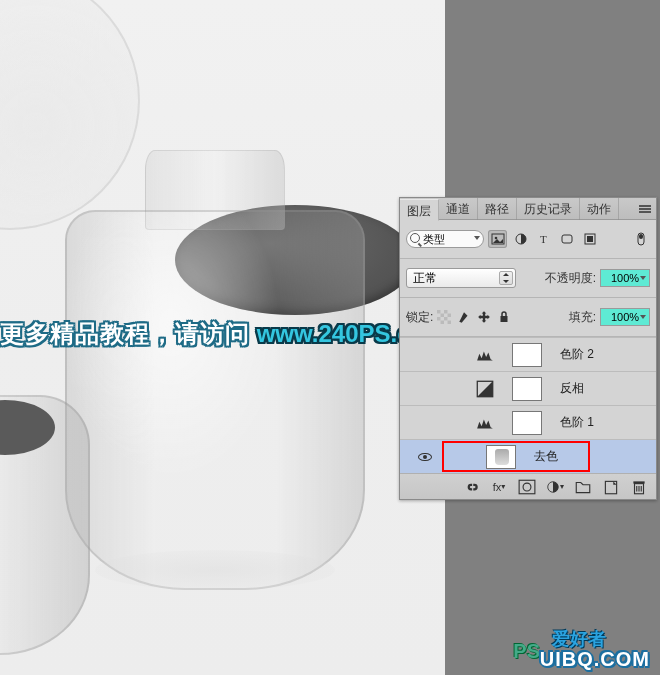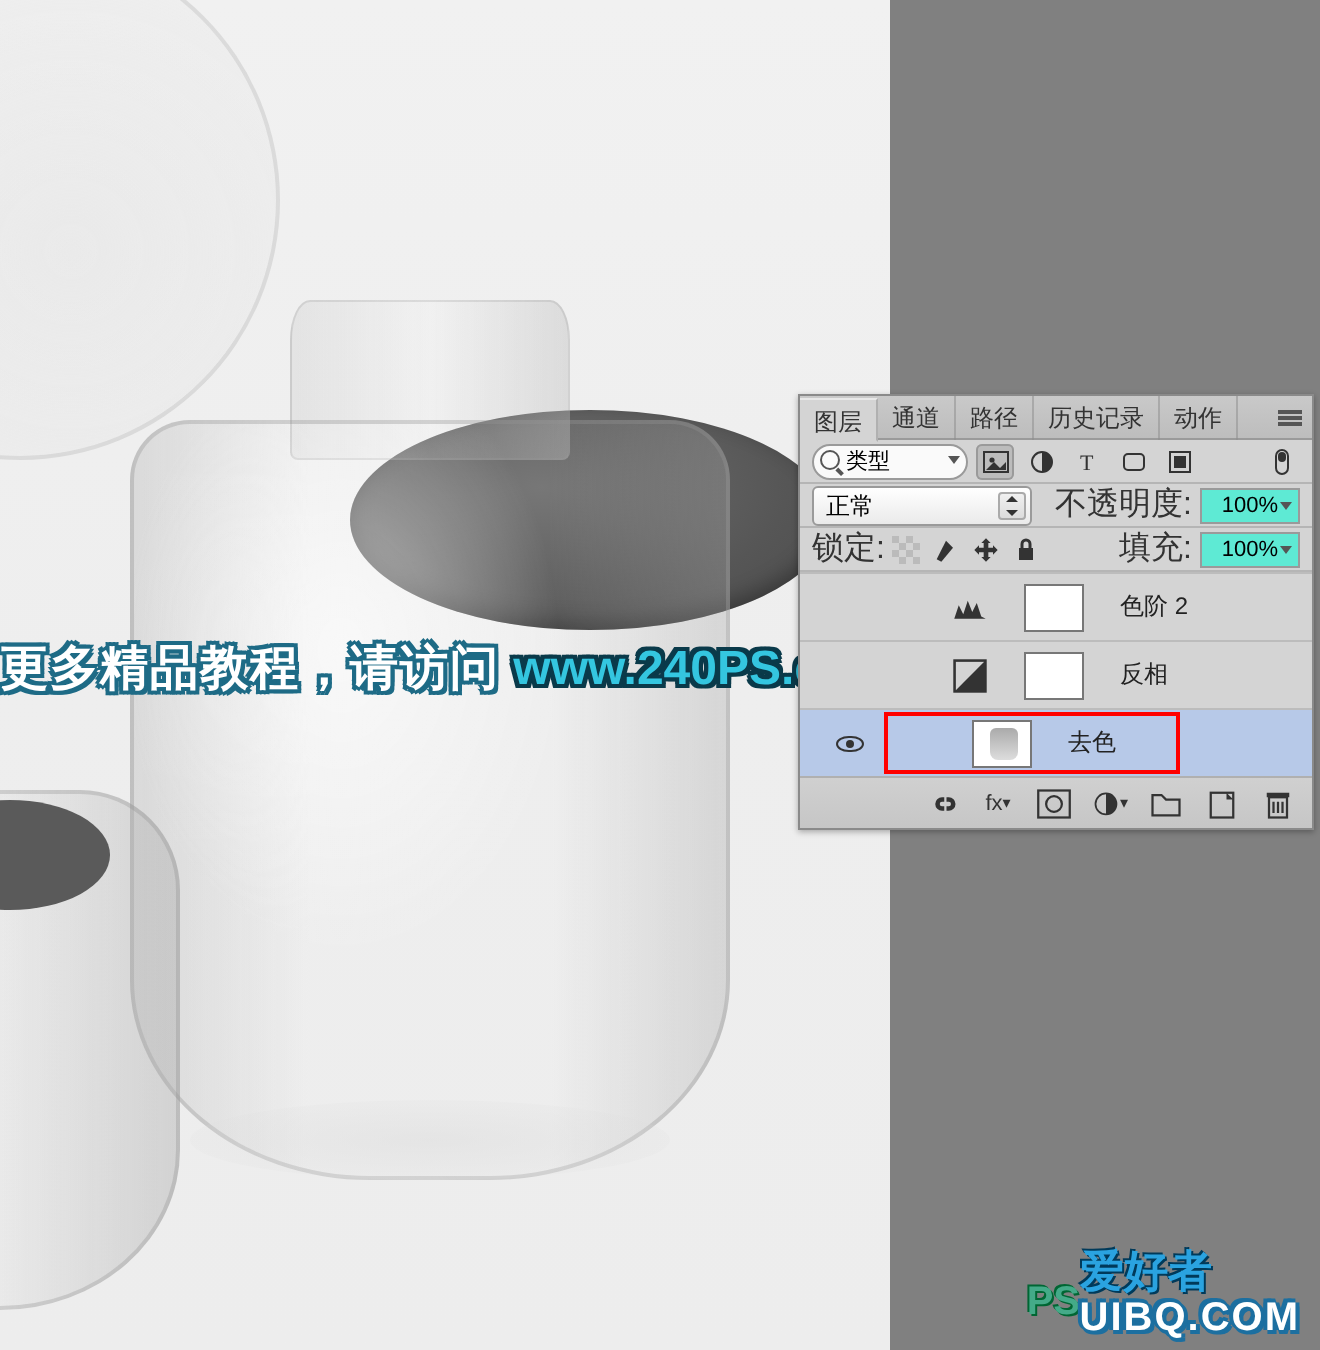--- a/index.html
+++ b/index.html
@@ -15,48 +15,48 @@
   .cork-side { position: absolute; left: 0; top: 55px; width: 240px; height: 100px; background: linear-gradient(180deg, #4e4e4e, #6a6a6a); border-radius: 120px / 50px; z-index: -1; }
   .edge-jar { position: absolute; left: -90px; top: 395px; width: 180px; height: 260px; border-radius: 50px 50px 90px 90px / 50px 50px 80px 80px; background: linear-gradient(90deg, rgba(170,170,170,0.4), rgba(255,255,255,0.05) 40%, rgba(170,170,170,0.4)); border: 2px solid rgba(140,140,140,0.3); }
   .edge-cork { position: absolute; left: -45px; top: 400px; width: 100px; height: 55px; background: #5a5a5a; border-radius: 50% / 50%; }
   .edge-top { position: absolute; left: -120px; top: -30px; width: 260px; height: 260px; border-radius: 50%; background: radial-gradient(circle at 60% 60%, rgba(230,230,230,0.6), rgba(230,230,230,0)); border: 2px solid rgba(190,190,190,0.4); }
 
   .overlay-text { position: absolute; left: 0; top: 318px; width: 445px; text-align: center; font-size: 24px; font-weight: 700; pointer-events: none; white-space: nowrap; }
   .overlay-text .cn { color: #fff; text-shadow: -2px 0 #1e6b86, 2px 0 #1e6b86, 0 -2px #1e6b86, 0 2px #1e6b86, -2px -2px #1e6b86, 2px 2px #1e6b86, -2px 2px #1e6b86, 2px -2px #1e6b86; letter-spacing: 1px; }
   .overlay-text .url { color: #34c6e0; text-shadow: -2px 0 #0a3a4a, 2px 0 #0a3a4a, 0 -2px #0a3a4a, 0 2px #0a3a4a, -2px -2px #0a3a4a, 2px 2px #0a3a4a, -2px 2px #0a3a4a, 2px -2px #0a3a4a; font-family: Arial, sans-serif; }
 
   .wm-ps { position: absolute; right: 120px; bottom: 12px; font-size: 20px; font-weight: 700; font-family: Arial, sans-serif; color: #4a8; text-shadow: 1px 1px 0 #063, -1px -1px 0 #063; }
-  .wm-cn { position: absolute; right: 54px; bottom: 24px; font-size: 22px; font-weight: 700; color: #2aa3e0; text-shadow: 1px 1px 0 #003a5a, -1px -1px 0 #003a5a; }
+  .wm-cn { position: absolute; right: 54px; bottom: 24px; font-size: 18px; font-weight: 700; color: #2aa3e0; text-shadow: 1px 1px 0 #003a5a, -1px -1px 0 #003a5a; }
   .wm-url { position: absolute; right: 10px; bottom: 4px; font-size: 20px; font-weight: 800; font-family: Arial Black, Arial, sans-serif; color: #fff; text-shadow: -2px 0 #1c6fa0, 2px 0 #1c6fa0, 0 -2px #1c6fa0, 0 2px #1c6fa0, 2px 2px #1c6fa0, -2px -2px #1c6fa0; letter-spacing: 1px; }
 
   
   .panel { position: absolute; left: 399px; top: 197px; width: 258px; background: #d4d4d4; border: 1px solid #8a8a8a; box-shadow: 0 1px 3px rgba(0,0,0,0.3); }
   .tabs { display: flex; align-items: center; height: 22px; background: linear-gradient(#c9c9c9,#bdbdbd); border-bottom: 1px solid #9a9a9a; }
   .tab { padding: 0 7px; height: 22px; line-height: 22px; font-size: 12px; color: #333; border-right: 1px solid rgba(140,140,140,0.5); }
   .tab.active { background: #d4d4d4; border-top: 1px solid #e8e8e8; border-bottom: 1px solid #d4d4d4; position: relative; top: 1px; }
   .tab-menu { margin-left: auto; width: 22px; height: 22px; display:flex; align-items:center; justify-content:center; }
   .hamburger { width: 12px; height: 8px; background: linear-gradient(#555 0 2px, transparent 2px 3px, #555 3px 5px, transparent 5px 6px, #555 6px 8px); }
 
-  .row { display: flex; align-items: center; height: 22px; padding: 0 6px; gap: 4px; background: #d4d4d4; }
+  .row { display: flex; align-items: center; height: 39px; padding: 0 6px; gap: 4px; background: #d4d4d4; }
   .row.bordered { border-bottom: 1px solid #b5b5b5; }
   .search { position: relative; flex: 0 0 78px; }
   .search input { width: 100%; height: 18px; border: 1px solid #9a9a9a; border-radius: 9px; padding: 0 16px 0 16px; font-size: 11px; background: #fafafa; }
   .search .mag { position: absolute; left: 4px; top: 3px; width: 10px; height: 10px; border: 1.5px solid #555; border-radius: 50%; }
   .search .mag:after { content:""; position:absolute; right:-3px; bottom:-3px; width:4px; height:1.5px; background:#555; transform: rotate(45deg); }
   .search .chev { position: absolute; right: 4px; top: 6px; width: 0; height:0; border-left:3px solid transparent; border-right:3px solid transparent; border-top:4px solid #555; }
   .ficon { width: 19px; height: 18px; display:flex; align-items:center; justify-content:center; color:#333; border-radius:3px; }
   .ficon.active { background:#bcbcbc; box-shadow: inset 0 0 0 1px #9a9a9a; }
   .ficon svg { width:14px; height:14px; }
 
   .select { flex: 0 0 110px; height: 20px; border: 1px solid #9a9a9a; background: linear-gradient(#fff,#eaeaea); border-radius: 3px; position: relative; padding-left: 6px; line-height: 18px; font-size: 12px; }
   .select .handle { position: absolute; right: 2px; top: 2px; width: 14px; height: 14px; background: linear-gradient(#f0f0f0,#dcdcdc); border: 1px solid #aaa; border-radius: 2px; }
   .select .handle:before, .select .handle:after { content:""; position:absolute; left:3px; width:0;height:0; border-left:3px solid transparent; border-right:3px solid transparent; }
   .select .handle:before { top:1px; border-bottom:3px solid #333; }
   .select .handle:after { bottom:1px; border-top:3px solid #333; }
-  .lbl { font-size: 16px; color: #333; }
+  .lbl { font-size: 12px; color: #333; }
   .pct { width: 50px; height: 18px; border: 1px solid #9a9a9a; background: #5eead4; font-size: 11px; text-align: center; line-height: 16px; position: relative; }
   .pct .chev { position:absolute; right:3px; top:6px; width:0;height:0; border-left:3px solid transparent; border-right:3px solid transparent; border-top:4px solid #555; }
   .lock-icons { display:flex; gap:6px; align-items:center; }
   .li { width:14px; height:14px; display:flex; align-items:center; justify-content:center; }
 
   .layers { background: #d4d4d4; }
   .layer { display:flex; align-items:center; height: 34px; border-top: 1px solid #bcbcbc; padding: 0 6px; gap: 18px; position: relative; }
   .layer.selected { background: #b7c9e8; padding-left: 16px; }
   .vis { width: 18px; height: 18px; display:flex; align-items:center; justify-content:center; }
   .eye { width: 14px; height: 8px; border: 1.5px solid #333; border-radius: 8px/5px; position: relative; }
@@ -226,20 +226,31 @@
         <div class="adj">
             <svg viewBox="0 0 14 14">
               <rect x="1" y="1" width="12" height="12" fill="none" stroke="#333"></rect>
               <path d="M1 13 L13 1 L13 13 Z" fill="#333"></path>
             </svg>
           </div>
         <div class="thumb mask"></div>
         <span class="lname">反相</span>
       </div>
 
+      <div class="layer">
+        <div class="vis"></div>
+        <div class="link-col"></div>
+        <div class="adj">
+            <svg viewBox="0 0 16 12">
+              <path d="M1 11 L3 5 L5 9 L7 3 L9 8 L11 4 L13 10 L15 11 Z" fill="#333"></path>
+            </svg>
+          </div>
+        <div class="thumb mask"></div>
+        <span class="lname">色阶 1</span>
+      </div>
 
 
       <div class="layer selected">
         <div class="vis">
             <span class="eye"></span>
           </div>
         <div class="link-col"></div>
         <div class="thumb img-jar"></div>
         <span class="lname">去色</span>
         <div class="red-box"></div>

